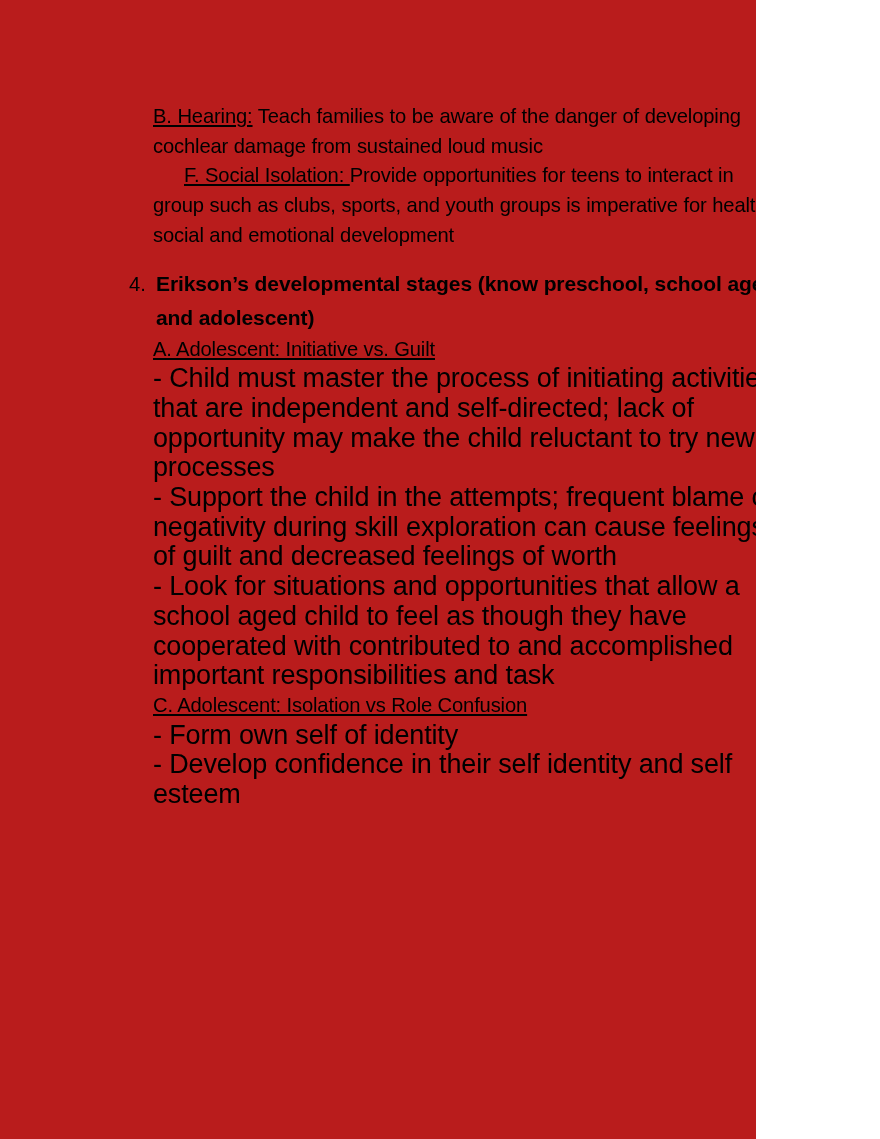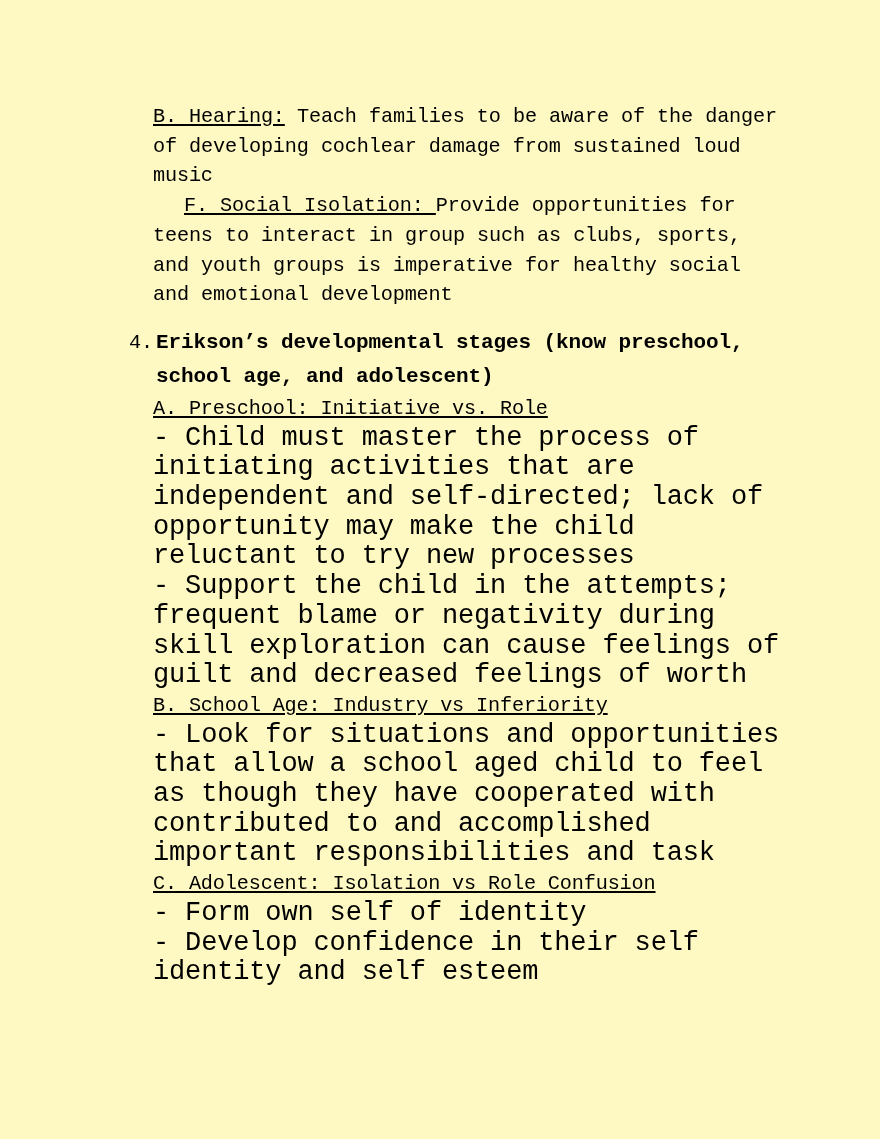--- a/index.html
+++ b/index.html
@@ -10,25 +10,24 @@
   }
   body {
     width: 880px;
     height: 1139px;
     font-family: "Liberation Sans", sans-serif;
     color: #000000;
     -webkit-font-smoothing: antialiased;
   }
   .page {
     position: relative;
-    width: 880px;
+    width: 756px;
     height: 1139px;
-    background: #fef9c3;
+    background: #b91c1c;
     overflow: hidden;
-    font-family: Liberation Mono, monospace;
   }
   .content {
     position: absolute;
     left: 153px;
     top: 102px;
     width: 632px;
   }
   
   .para {
     font-size: 20.2px;
@@ -91,25 +90,24 @@
 
 
 
     <p class="para"><span class="sp-lg"></span><span class="u">F. Social Isolation: </span><span>Provide opportunities for teens to interact in group such as clubs, sports, and youth groups is imperative for healthy social and emotional development</span></p>
 
     <div class="numbered">
       <span class="num-marker">4.</span>
       <p class="heading-bold">Erikson’s developmental stages (know preschool, school age, and adolescent)</p>
     </div>
 
-    <p class="sub-head block-gap-top"><span class="u">A. Preschool: Initiative vs. Role</span></p>
+    <p class="sub-head block-gap-top"><span class="u">A. Adolescent: Initiative vs. Guilt</span></p>
     <p class="dash-line">- Child must master the process of initiating activities that are independent and self-directed; lack of opportunity may make the child reluctant to try new processes</p>
     <p class="dash-line">- Support the child in the attempts; frequent blame or negativity during skill exploration can cause feelings of guilt and decreased feelings of worth</p>
 
-    <p class="sub-head"><span class="u">B. School Age: Industry vs Inferiority</span></p>
     <p class="dash-line">- Look for situations and opportunities that allow a school aged child to feel as though they have cooperated with contributed to and accomplished important responsibilities and task</p>
 
     <p class="sub-head"><span class="u">C. Adolescent: Isolation vs Role Confusion</span></p>
     <p class="dash-line">- Form own self of identity</p>
     <p class="dash-line">- Develop confidence in their self identity and self esteem</p>
 
   </div>
 </div>
 
 </body></html>

